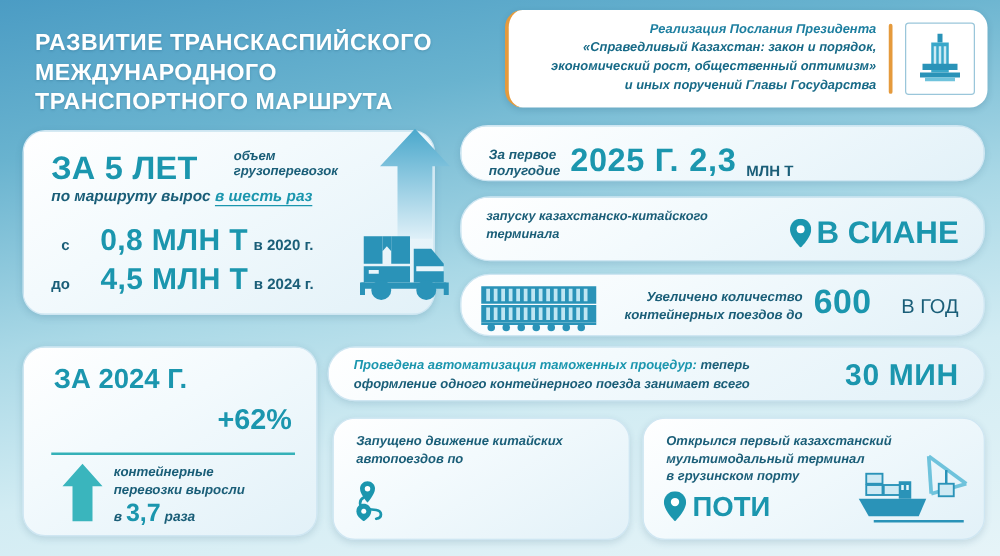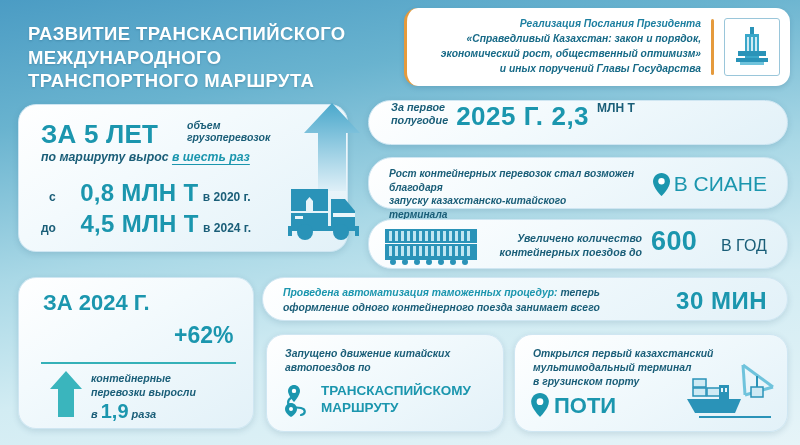--- a/index.html
+++ b/index.html
@@ -74,30 +74,30 @@
   #card-5years .pre { font-size:12px; }
   #card-5years .mid { font-size:24px; color:#1b96ae; letter-spacing:.3px;margin-left:20px; }
   #card-5years .post { font-size:12px; }
   .arrow-up-grad {
     position:absolute; left:283px; top:-4px; width:60px; height:92px;
   }
   .truck-icon { position:absolute; left:268px; top:78px; }
 
   
   #pill-2025 { left: 368px; top: 100px; width: 420px; height: 45px; }
-  #pill-2025 .inner { display:flex; align-items:flex-start; height:100%; padding-left:22px; gap:8px;}
+  #pill-2025 .inner { display:flex; align-items:flex-end; height:100%; padding-left:22px; gap:8px;}
   #pill-2025 .s { font-size:10.8px; font-style:italic; font-weight:bold; color:#1a5e78; line-height:1.2;}
   #pill-2025 .n { font-size:26px; font-weight:bold; color:#1b96ae; letter-spacing:.5px;}
   #pill-2025 .n2 { font-size:26px; font-weight:bold; color:#1b96ae; letter-spacing:.5px;}
   #pill-2025 .u { font-size:12px; font-weight:bold; color:#1a5e78;}
 
   #pill-sian { left: 368px; top: 157px; width: 420px; height: 52px; }
   #pill-sian .txt { position:absolute; left:20px; top:9px; width:250px; font-size:10.2px; font-style:italic; font-weight:bold; color:#1a5e78; line-height:1.33;}
   #pill-sian .place { position:absolute; right:20px; top:14px; display:flex; align-items:center; gap:4px;}
-  #pill-sian .place span { font-size:21px; font-weight:normal; color:#1b96ae;text-align:center;}
+  #pill-sian .place span { font-size:25px; font-weight:bold; color:#1b96ae;text-align:center;}
 
   #pill-600 { left: 368px; top: 219px; width: 420px; height: 50px; }
   #pill-600 .train { position:absolute; left:14px; top:8px;}
   #pill-600 .txt { position:absolute; left:118px; top:11px; font-size:10.6px; font-style:italic; font-weight:bold; color:#1a5e78; line-height:1.35; text-align:right; width:155px;}
   #pill-600 .n { position:absolute; left:282px; top:6px; font-size:27px; font-weight:bold; color:#1b96ae; letter-spacing:.4px;}
   #pill-600 .u { position:absolute; left:352px; top:17px; font-size:16px; font-weight:normal; color:#1a5e78;}
 
   
   #pill-customs { left: 262px; top: 277px; width: 526px; height: 44px; }
   #pill-customs .txt { position:absolute; left:20px; top:7px; font-size:10.4px; font-weight:bold; color:#1a5e78; line-height:1.45;}
@@ -216,21 +216,20 @@
         <div>полугодие</div>
       </div>
       <div class="n">2025 Г.</div>
       <div class="n2">2,3</div>
       <div class="u">МЛН Т</div>
     </div>
   </div>
 
   <div class="card pill" id="pill-sian">
     <div class="txt">
-      <div style="width:300px">Рост контейнерных перевозок стал возможен благодаря</div>
       <div>запуску казахстанско-китайского</div>
       <div>терминала</div>
     </div>
     <div class="place">
       <svg width="17" height="23" viewBox="0 0 17 23">
         <path d="M8.5 0 C3.8 0 0 3.8 0 8.5 C0 15 8.5 23 8.5 23 C8.5 23 17 15 17 8.5 C17 3.8 13.2 0 8.5 0 Z" fill="#1b96ae"></path>
         <circle cx="8.5" cy="8.3" r="3.2" fill="#ffffff"></circle>
       </svg>
       <span>В СИАНЕ</span>
     </div>
@@ -307,42 +306,38 @@
     <div class="rule"></div>
     <svg class="arr" width="34" height="48" viewBox="0 0 34 48">
       <path d="M17 1 L33 19 L25 19 L25 47 L9 47 L9 19 L1 19 Z" fill="#3ab5bd"></path>
     </svg>
     <div class="t2">
       <div>контейнерные</div>
       <div>перевозки выросли</div>
     </div>
     <div class="t3">
       <span>в</span>
-      <b>1,9</b>
+      <b>3,7</b>
       <span>раза</span>
     </div>
   </div>
 
   <div class="card" id="card-china">
     <div class="txt">
       <div>Запущено движение китайских</div>
       <div>автопоездов по</div>
     </div>
     <div class="route">
       <svg width="30" height="34" viewBox="0 0 30 34">
         <path d="M9 2 C5.7 2 3 4.7 3 8 C3 12.5 9 19 9 19 C9 19 15 12.5 15 8 C15 4.7 12.3 2 9 2 Z" fill="#1b96ae"></path>
         <circle cx="9" cy="7.9" r="2.2" fill="#ffffff"></circle>
         <path d="M6 15 C2 17 2 23 7 24 L16 25 C21 26 21 31 16 32" stroke="#1b96ae" stroke-width="2.2" fill="none" stroke-linecap="round"></path>
         <path d="M6 20 C2.7 20 0 22.7 0 26 C0 30.5 6 34 6 34 C6 34 12 30.5 12 26 C12 22.7 9.3 20 6 20 Z" fill="#1b96ae"></path>
         <circle cx="6" cy="25.9" r="2" fill="#ffffff"></circle>
       </svg>
-      <div>
-        <div class="lbl">ТРАНСКАСПИЙСКОМУ</div>
-        <div class="lbl">МАРШРУТУ</div>
-      </div>
     </div>
   </div>
 
   <div class="card" id="card-poti">
     <div class="txt">
       <div>Открылся первый казахстанский</div>
       <div>мультимодальный терминал</div>
       <div>в грузинском порту</div>
     </div>
     <div class="place">

